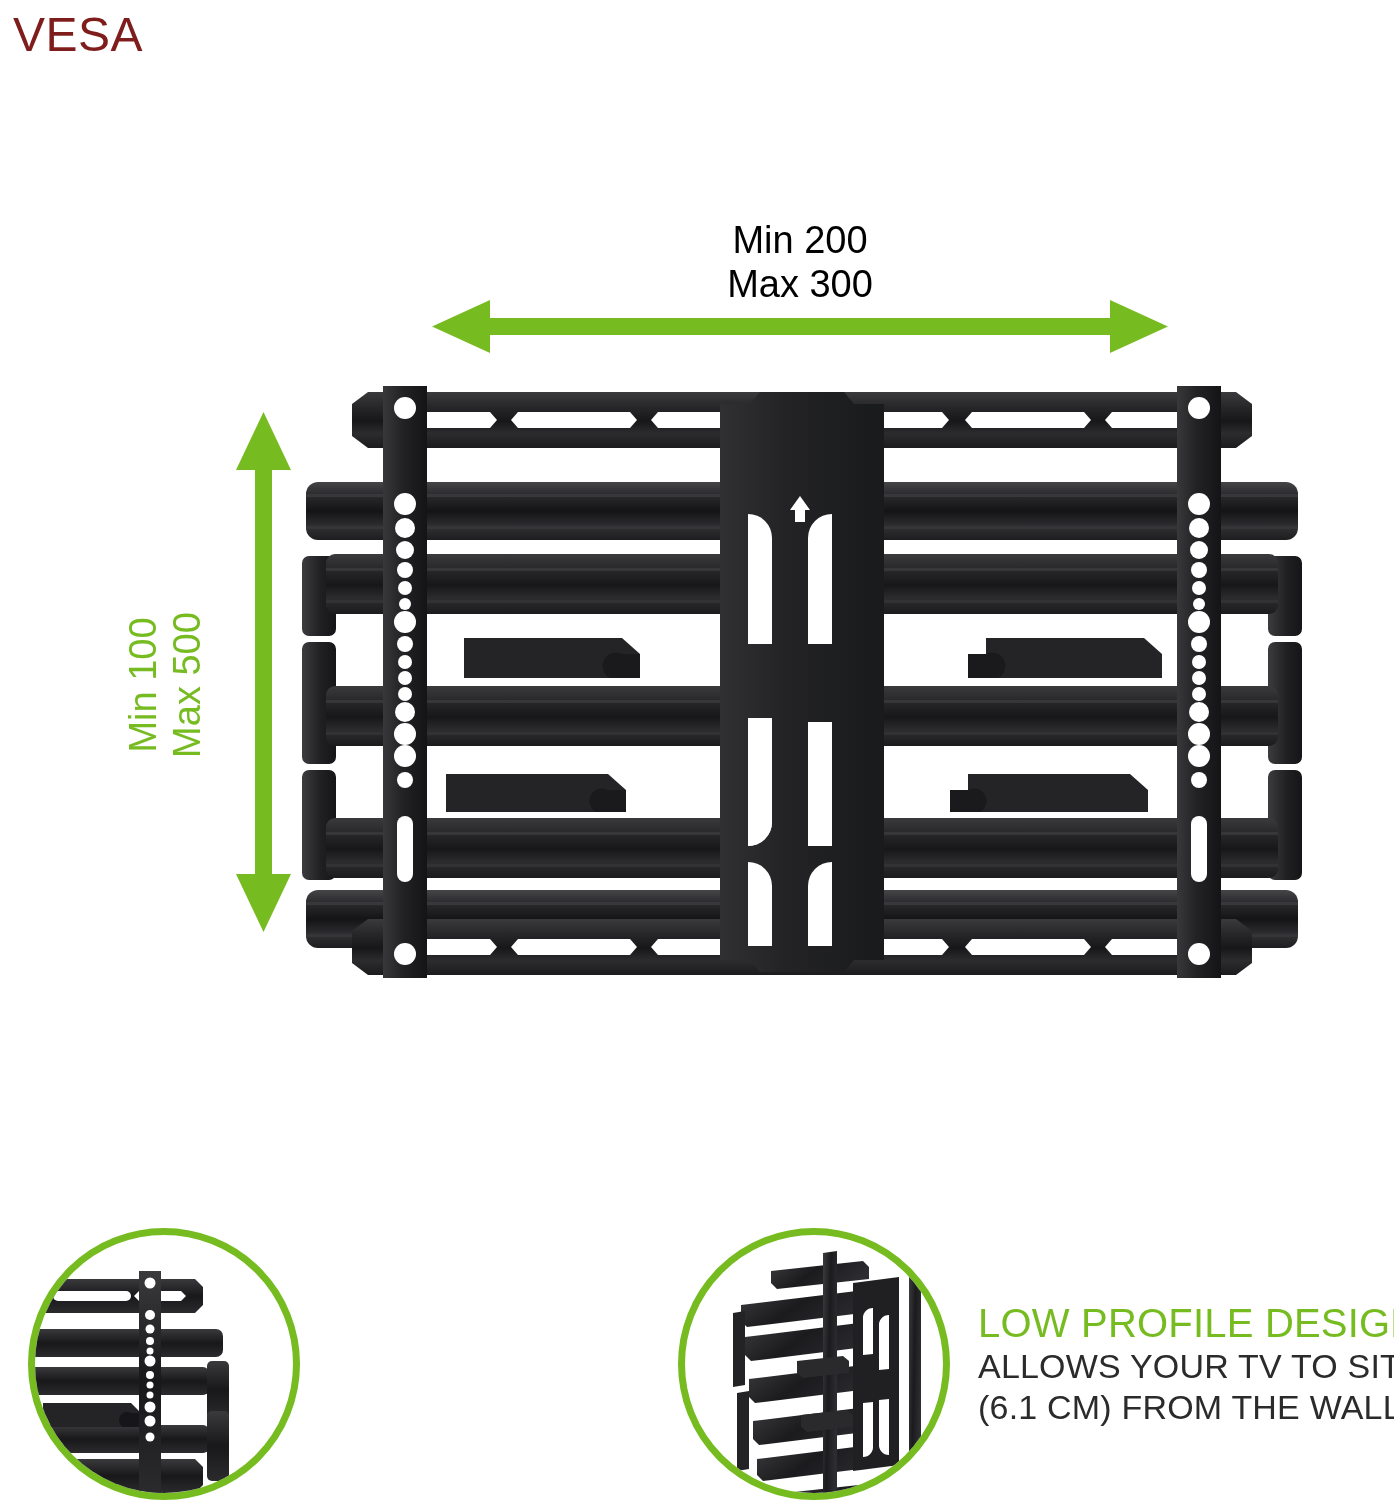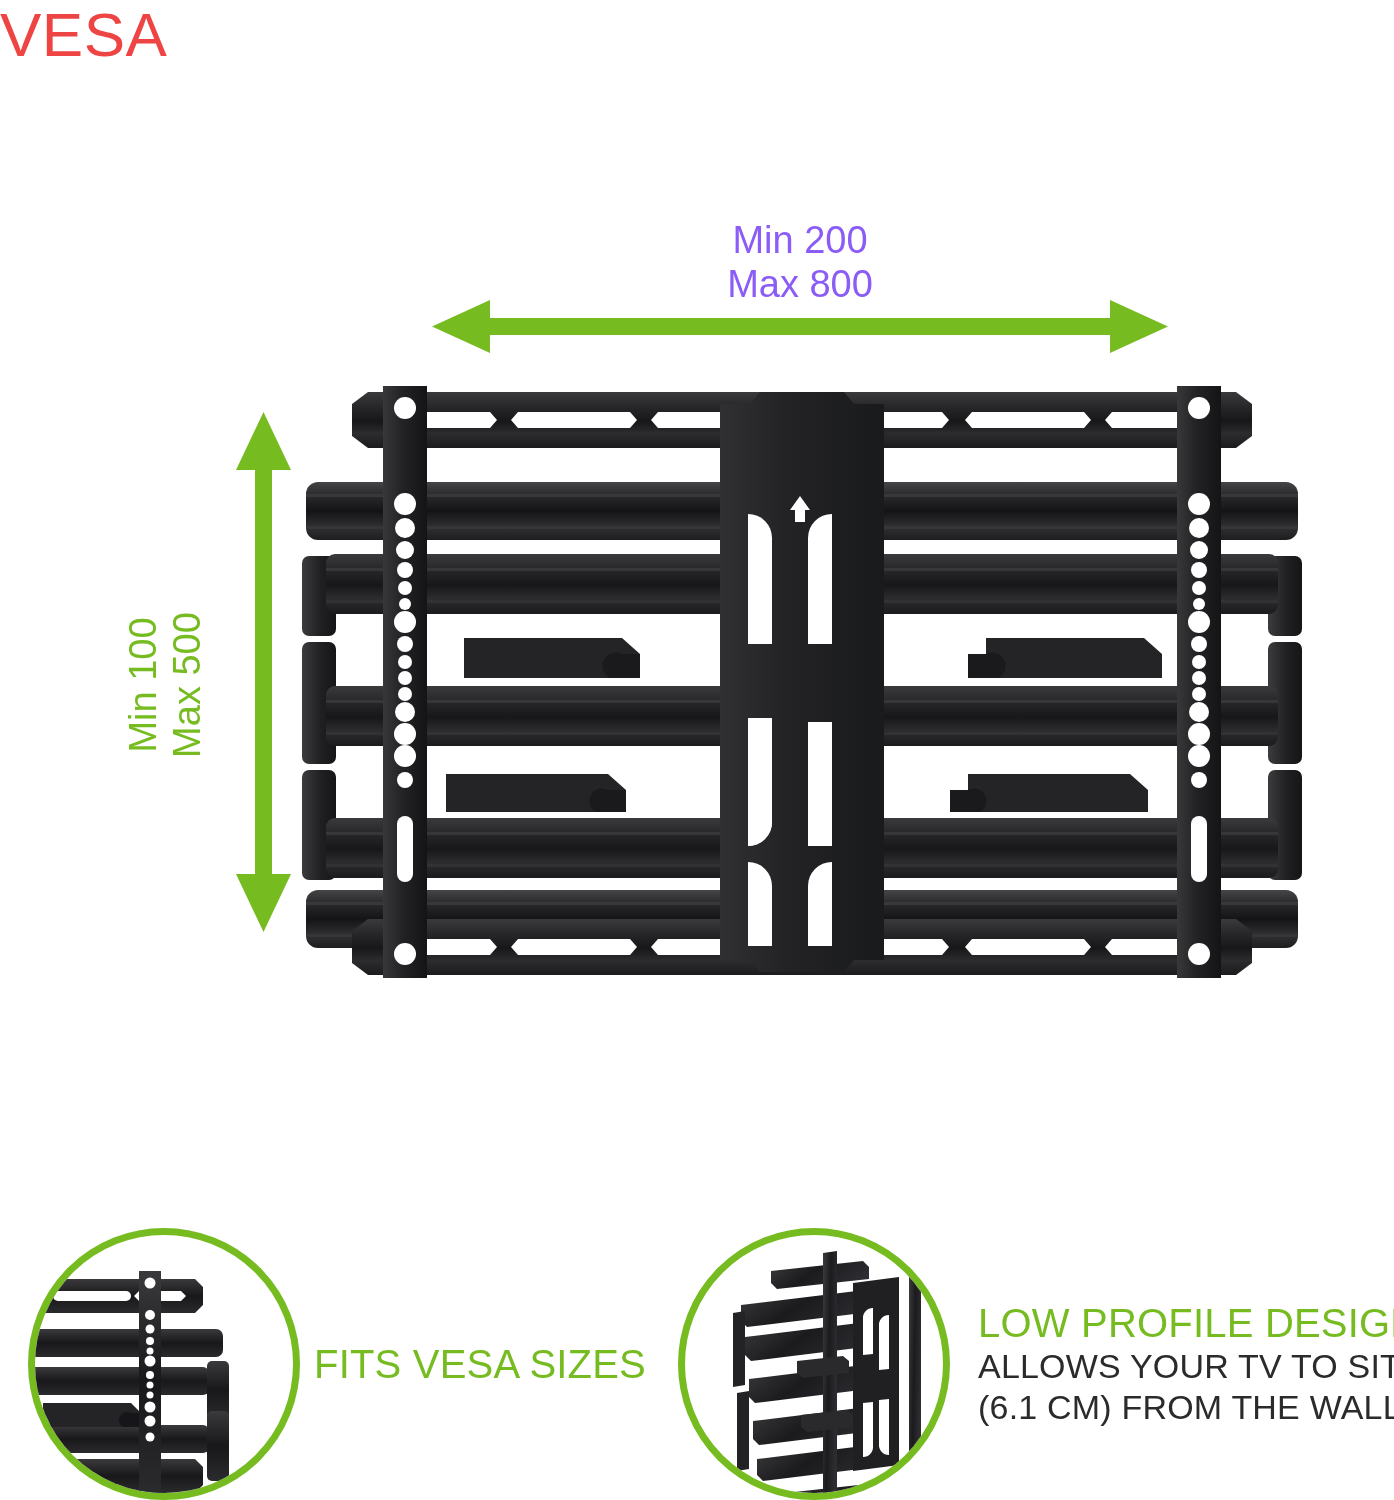--- a/index.html
+++ b/index.html
@@ -6,33 +6,33 @@
   html,body { background:#ffffff; }
   body {
     width:1394px; height:1500px;
     position:relative; overflow:hidden;
     font-family:"Liberation Sans", sans-serif;
     color:#231f20;
   }
 
   
   #vesa-title {
-    position:absolute; left:0; top:2px;
-    font-size:62px; line-height:66px;
+    position:absolute; left:13px; top:2px;
+    font-size:48px; line-height:66px;
     font-weight:400; letter-spacing:0.5px;
-    color:#ef4444;
+    color:#7f1d1d;
     white-space:nowrap;
   }
 
   
   #top-dim-label {
     position:absolute; left:610px; top:218px;
     width:380px; text-align:center;
     font-size:38px; line-height:44px;
-    color:#8b5cf6; font-weight:400;
+    color:#000000; font-weight:400;
   }
   #top-dim-label div { white-space:nowrap; }
 
   
   #h-arrow { position:absolute; left:432px; top:298px; width:736px; height:58px; }
 
   
   #side-dim-label {
     position:absolute; left:-14px; top:640px;
     width:360px; height:90px;
@@ -75,21 +75,21 @@
   }
   #feature-profile .feature-text { margin-left:28px; }
 </style>
 </head>
 <body>
 
 <div id="vesa-title">VESA</div>
 
 <div id="top-dim-label">
   <div>Min 200</div>
-  <div>Max 800</div>
+  <div>Max 300</div>
 </div>
 
 <svg id="h-arrow" viewBox="0 0 736 58" xmlns="http://www.w3.org/2000/svg">
   <g fill="#76bc21">
     <rect x="52" y="20" width="632" height="17"></rect>
     <polygon points="0,28.5 58,2 58,55"></polygon>
     <polygon points="736,28.5 678,2 678,55"></polygon>
   </g>
 </svg>
 
@@ -338,21 +338,20 @@
         <circle cx="115" cy="140" r="4"></circle>
         <circle cx="115" cy="150" r="3.5"></circle>
         <circle cx="115" cy="160" r="3.5"></circle>
         <circle cx="115" cy="172" r="5.5"></circle>
         <circle cx="115" cy="186" r="5.5"></circle>
         <circle cx="115" cy="202" r="4.5"></circle>
       </g>
     </svg>
   </div>
   <div class="feature-text">
-    <div class="feat-head">FITS VESA SIZES</div>
   </div>
 </div>
 
 <div class="feature" id="feature-profile">
   <div class="badge-circle">
     <svg width="258" height="258" viewBox="0 0 258 258" xmlns="http://www.w3.org/2000/svg">
       <defs>
         <linearGradient id="bg2" x1="0" y1="0" x2="1" y2="0.4">
           <stop offset="0%" stop-color="#3c3c3f"></stop>
           <stop offset="50%" stop-color="#1b1b1e"></stop>

